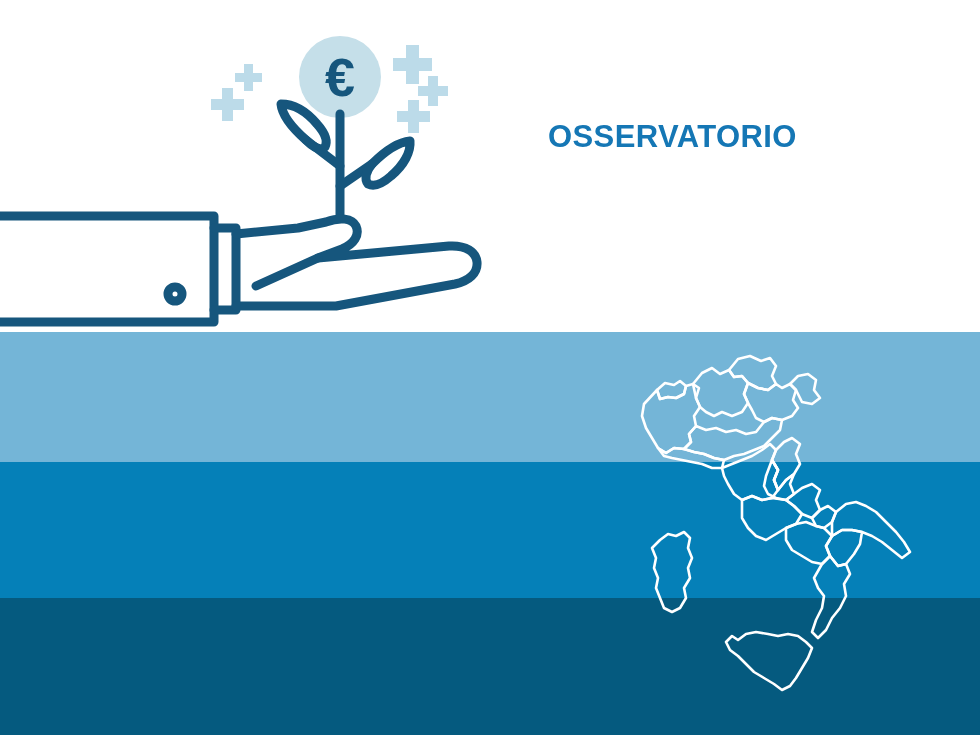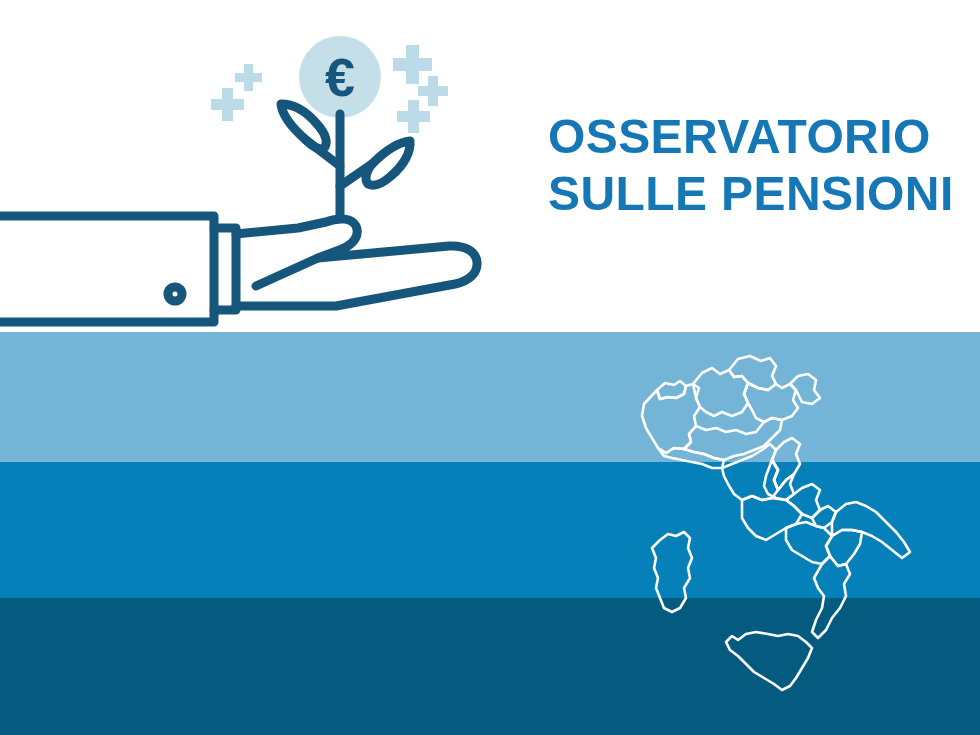--- a/index.html
+++ b/index.html
@@ -34,21 +34,21 @@
     left: 548px;
     top: 108px;
     width: 400px;
     text-align: left;
   }
   #title-block .line {
     display: block;
     color: #1577b5;
     font-family: "Liberation Sans", sans-serif;
     font-weight: bold;
-    font-size: 48px;
+    font-size: 31px;
     line-height: 57px;
     letter-spacing: 0.4px;
     white-space: nowrap;
   }
 
   
   #illustration {
     position: absolute;
     left: 0;
     top: 0;
@@ -202,16 +202,15 @@
         <path d="M30 190 L38 184 L46 186 L54 182 L60 188
                  L58 198 L62 208 L58 218 L60 228 L54 238
                  L56 248 L50 258 L42 262 L34 258 L30 248
                  L26 238 L28 228 L24 218 L26 208 L22 198 Z"></path>
       </g>
     </svg>
   </div>
 
   <div id="title-block">
     <span class="line">OSSERVATORIO</span>
-    <span class="line">SULLE PENSIONI</span>
   </div>
 
 </div>
 
 </body></html>

